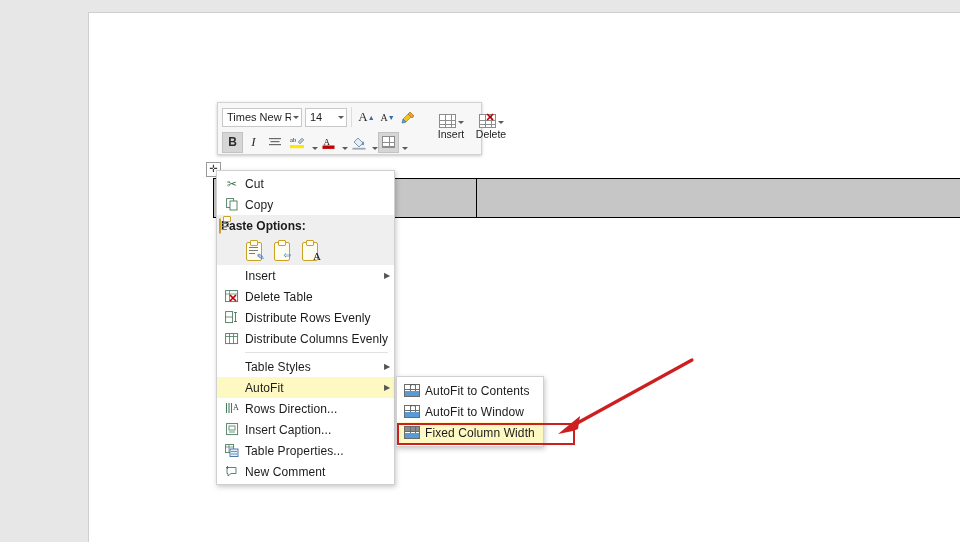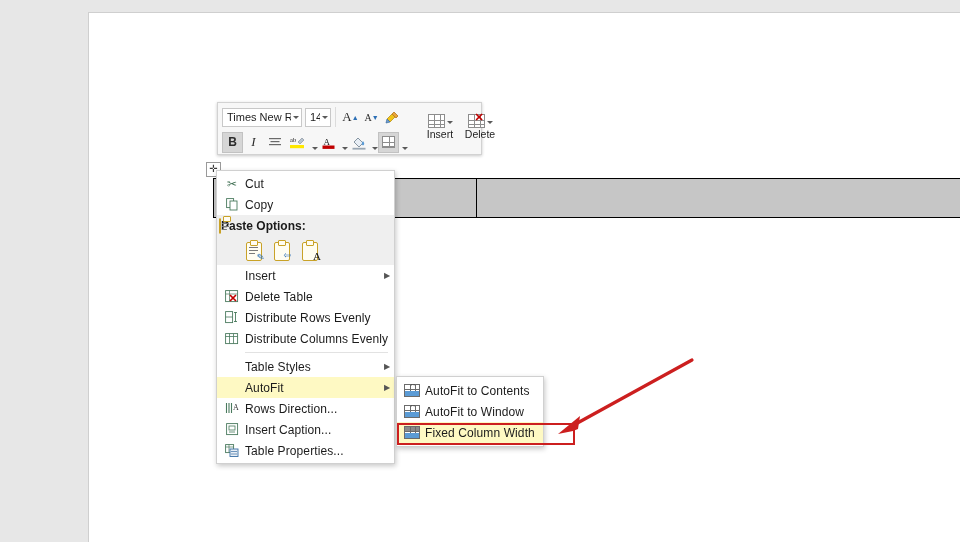--- a/index.html
+++ b/index.html
@@ -55,21 +55,21 @@
   }
   .tb-row{display:flex;align-items:center;height:26px;padding:0 4px;box-sizing:border-box;}
   .tb-row.r1{padding-top:2px;}
   .combo{
     height:19px;border:1px solid #c8c8c8;background:#fff;
     display:flex;align-items:center;
     font-size:11px;color:#1d1d1d;
     padding:0 2px 0 4px;box-sizing:border-box;
   }
   .combo.font{width:80px;}
-  .combo.size{width:26px;margin-left:3px;}
+  .combo.size{width:42px;margin-left:3px;}
   .combo .cap{flex:1;white-space:nowrap;overflow:hidden;}
   .caret{
     width:0;height:0;margin-left:2px;
     border-left:3px solid transparent;border-right:3px solid transparent;
     border-top:3.5px solid #5a5a5a;
   }
   .tbtn{
     width:21px;height:21px;
     display:flex;align-items:center;justify-content:center;
     font-size:12px;color:#2b2b2b;position:relative;
@@ -447,20 +447,29 @@
         <line x1="0.6" y1="3" x2="8.6" y2="3" stroke="#4a7a5e" stroke-width=".7"></line>
         <line x1="4" y1="0.6" x2="4" y2="8.6" stroke="#4a7a5e" stroke-width=".7"></line>
         <rect x="5" y="5" width="8" height="7.5" fill="#e8eef5" stroke="#3a6fa5" stroke-width=".9"></rect>
         <line x1="6" y1="7.5" x2="12" y2="7.5" stroke="#3a6fa5" stroke-width=".7"></line>
         <line x1="6" y1="10" x2="12" y2="10" stroke="#3a6fa5" stroke-width=".7"></line>
       </svg>
     </span>
     <span class="mtext">Table Properties...</span>
   </div>
 
+  <div class="mi">
+    <span class="mico">
+      <svg width="14" height="13" viewBox="0 0 14 13">
+        <path d="M2 2.5 h9 v6 h-5 l-3 2.5 v-2.5 h-1 z" fill="#fff" stroke="#4a7a5e" stroke-width=".9"></path>
+        <path d="M2.5 1 v3 M1 2.5 h3" stroke="#4a7a5e" stroke-width="1"></path>
+      </svg>
+    </span>
+    <span class="mtext">New Comment</span>
+  </div>
 
 </div>
 
 <div id="submenu">
 
   <div class="mi">
     <span class="mico">
       <span class="af-ico">
         <span class="hdr"></span>
         <span class="vl" style="left:5px;"></span>

